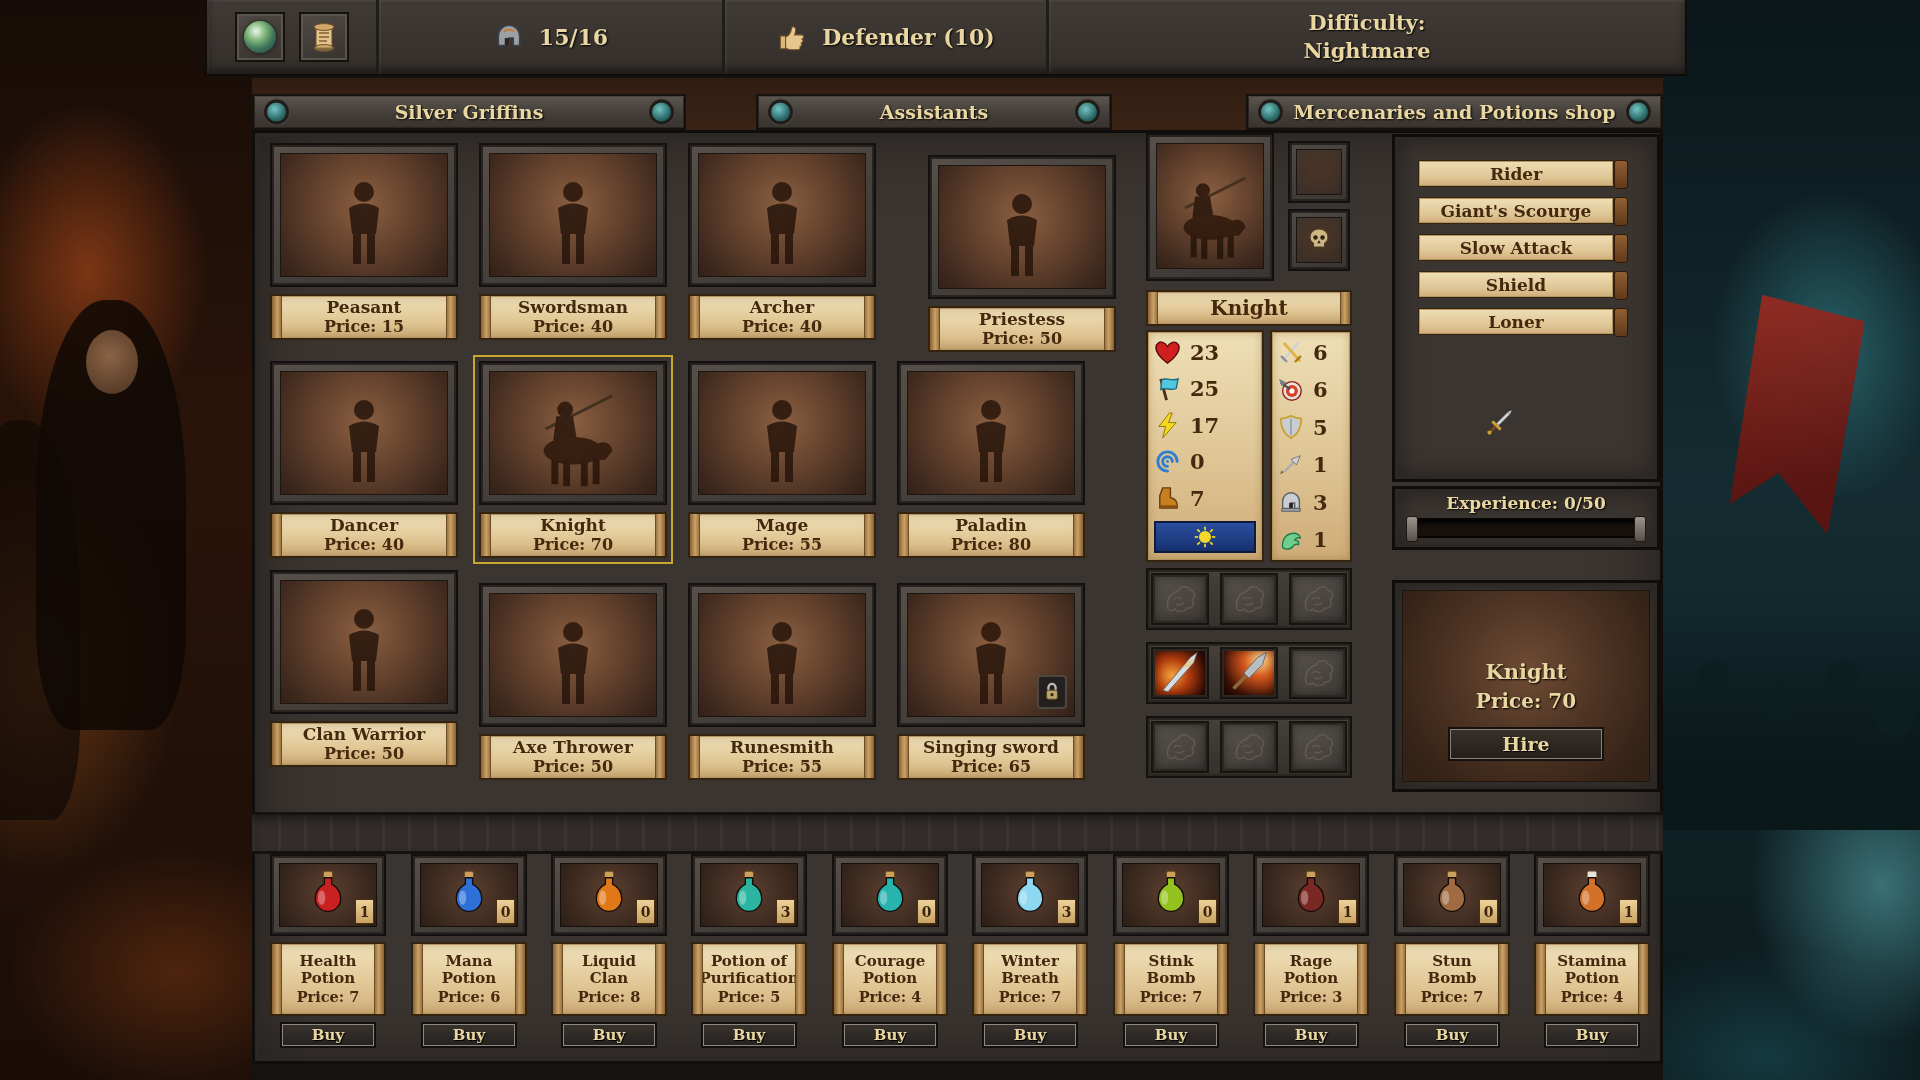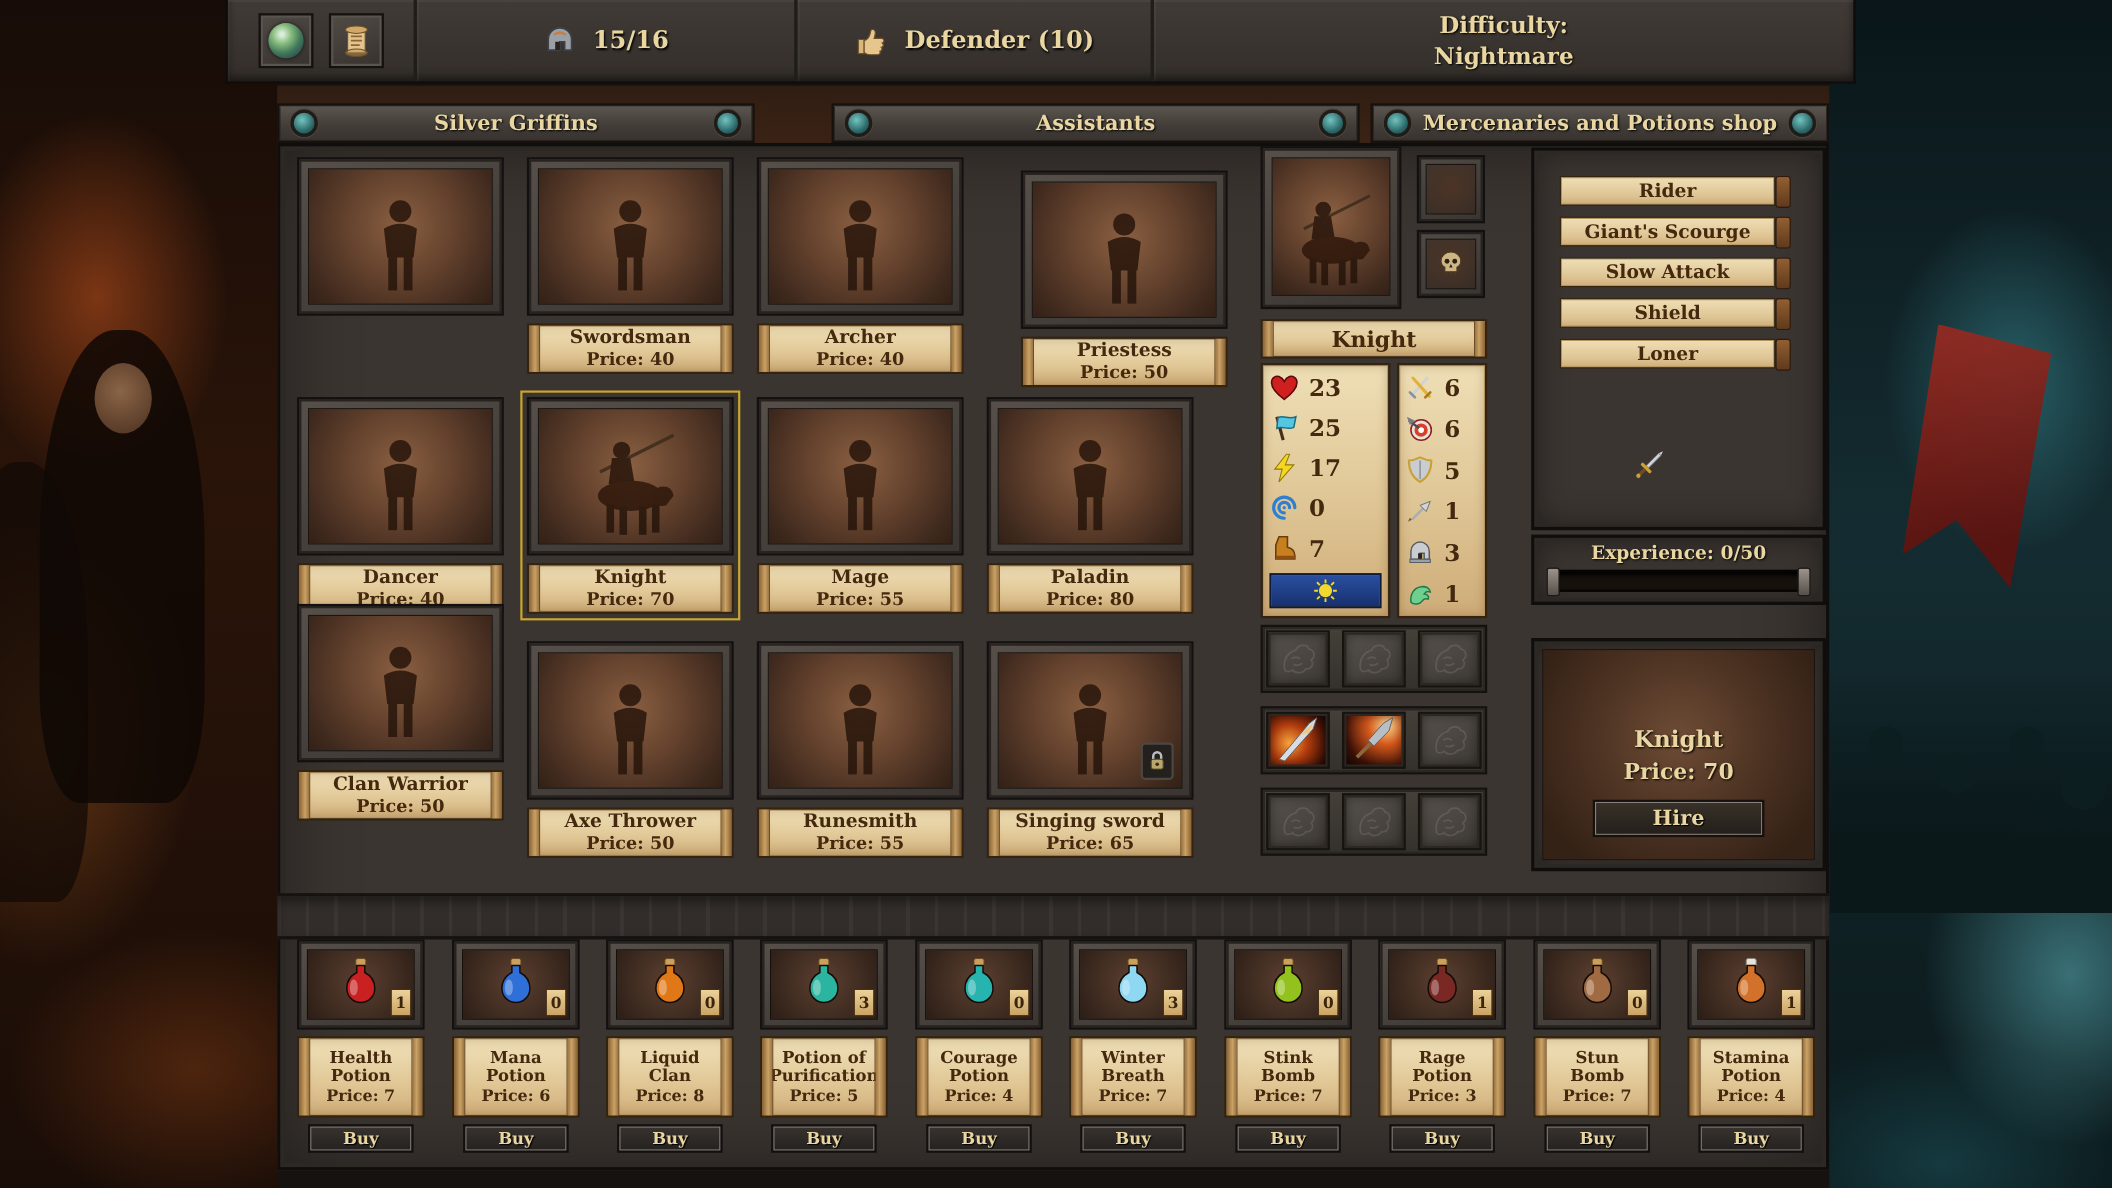--- a/index.html
+++ b/index.html
@@ -227,21 +227,21 @@
       <div>Nightmare</div>
     </div>
   </div>
 
   <div class="tabs-strip"></div>
   <div class="tab" style="left:252px;width:434px;">
     <span class="medal ml"></span>
     <span>Silver Griffins</span>
     <span class="medal mr"></span>
   </div>
-  <div class="tab" style="left:756px;width:480px;">
+  <div class="tab" style="left:756px;width:356px;">
     <span class="medal ml"></span>
     <span>Assistants</span>
     <span class="medal mr"></span>
   </div>
   <div class="tab" style="left:1246px;width:417px;">
     <span class="medal ml"></span>
     <span>Mercenaries and Potions shop</span>
     <span class="medal mr"></span>
   </div>
 
@@ -251,20 +251,24 @@
   <div class="unit-card" style="left:270px;top:143px;">
     <div class="uframe">
         <div class="uport">
       <svg class="sil" width="100" height="112" viewBox="0 0 100 100">
             <circle cx="50" cy="22" r="10" fill="#241309"></circle>
             <path d="M35,38 Q50,29 65,38 L62,64 H38 Z" fill="#241309"></path>
             <rect x="39" y="62" width="8" height="32" fill="#241309"></rect>
             <rect x="53" y="62" width="8" height="32" fill="#241309"></rect>
           </svg>
     </div>
+      </div>
+    <div class="plate uplate">
+        <div class="uname">Peasant</div>
+        <div class="uprice">Price: 15</div>
       </div>
   </div>
   <div class="unit-card" style="left:479px;top:143px;">
     <div class="uframe">
         <div class="uport">
       <svg class="sil" width="100" height="112" viewBox="0 0 100 100">
             <circle cx="50" cy="22" r="10" fill="#241309"></circle>
             <path d="M35,38 Q50,29 65,38 L62,64 H38 Z" fill="#241309"></path>
             <rect x="39" y="62" width="8" height="32" fill="#241309"></rect>
             <rect x="53" y="62" width="8" height="32" fill="#241309"></rect>
@@ -372,21 +376,21 @@
             <rect x="53" y="62" width="8" height="32" fill="#241309"></rect>
           </svg>
     </div>
       </div>
     <div class="plate uplate">
         <div class="uname">Paladin</div>
         <div class="uprice">Price: 80</div>
       </div>
   </div>
 
-  <div class="unit-card" style="left:270px;top:549px;">
+  <div class="unit-card" style="left:270px;top:570px;">
     <div class="uframe">
         <div class="uport">
       <svg class="sil" width="100" height="112" viewBox="0 0 100 100">
             <circle cx="50" cy="22" r="10" fill="#241309"></circle>
             <path d="M35,38 Q50,29 65,38 L62,64 H38 Z" fill="#241309"></path>
             <rect x="39" y="62" width="8" height="32" fill="#241309"></rect>
             <rect x="53" y="62" width="8" height="32" fill="#241309"></rect>
           </svg>
     </div>
       </div>

